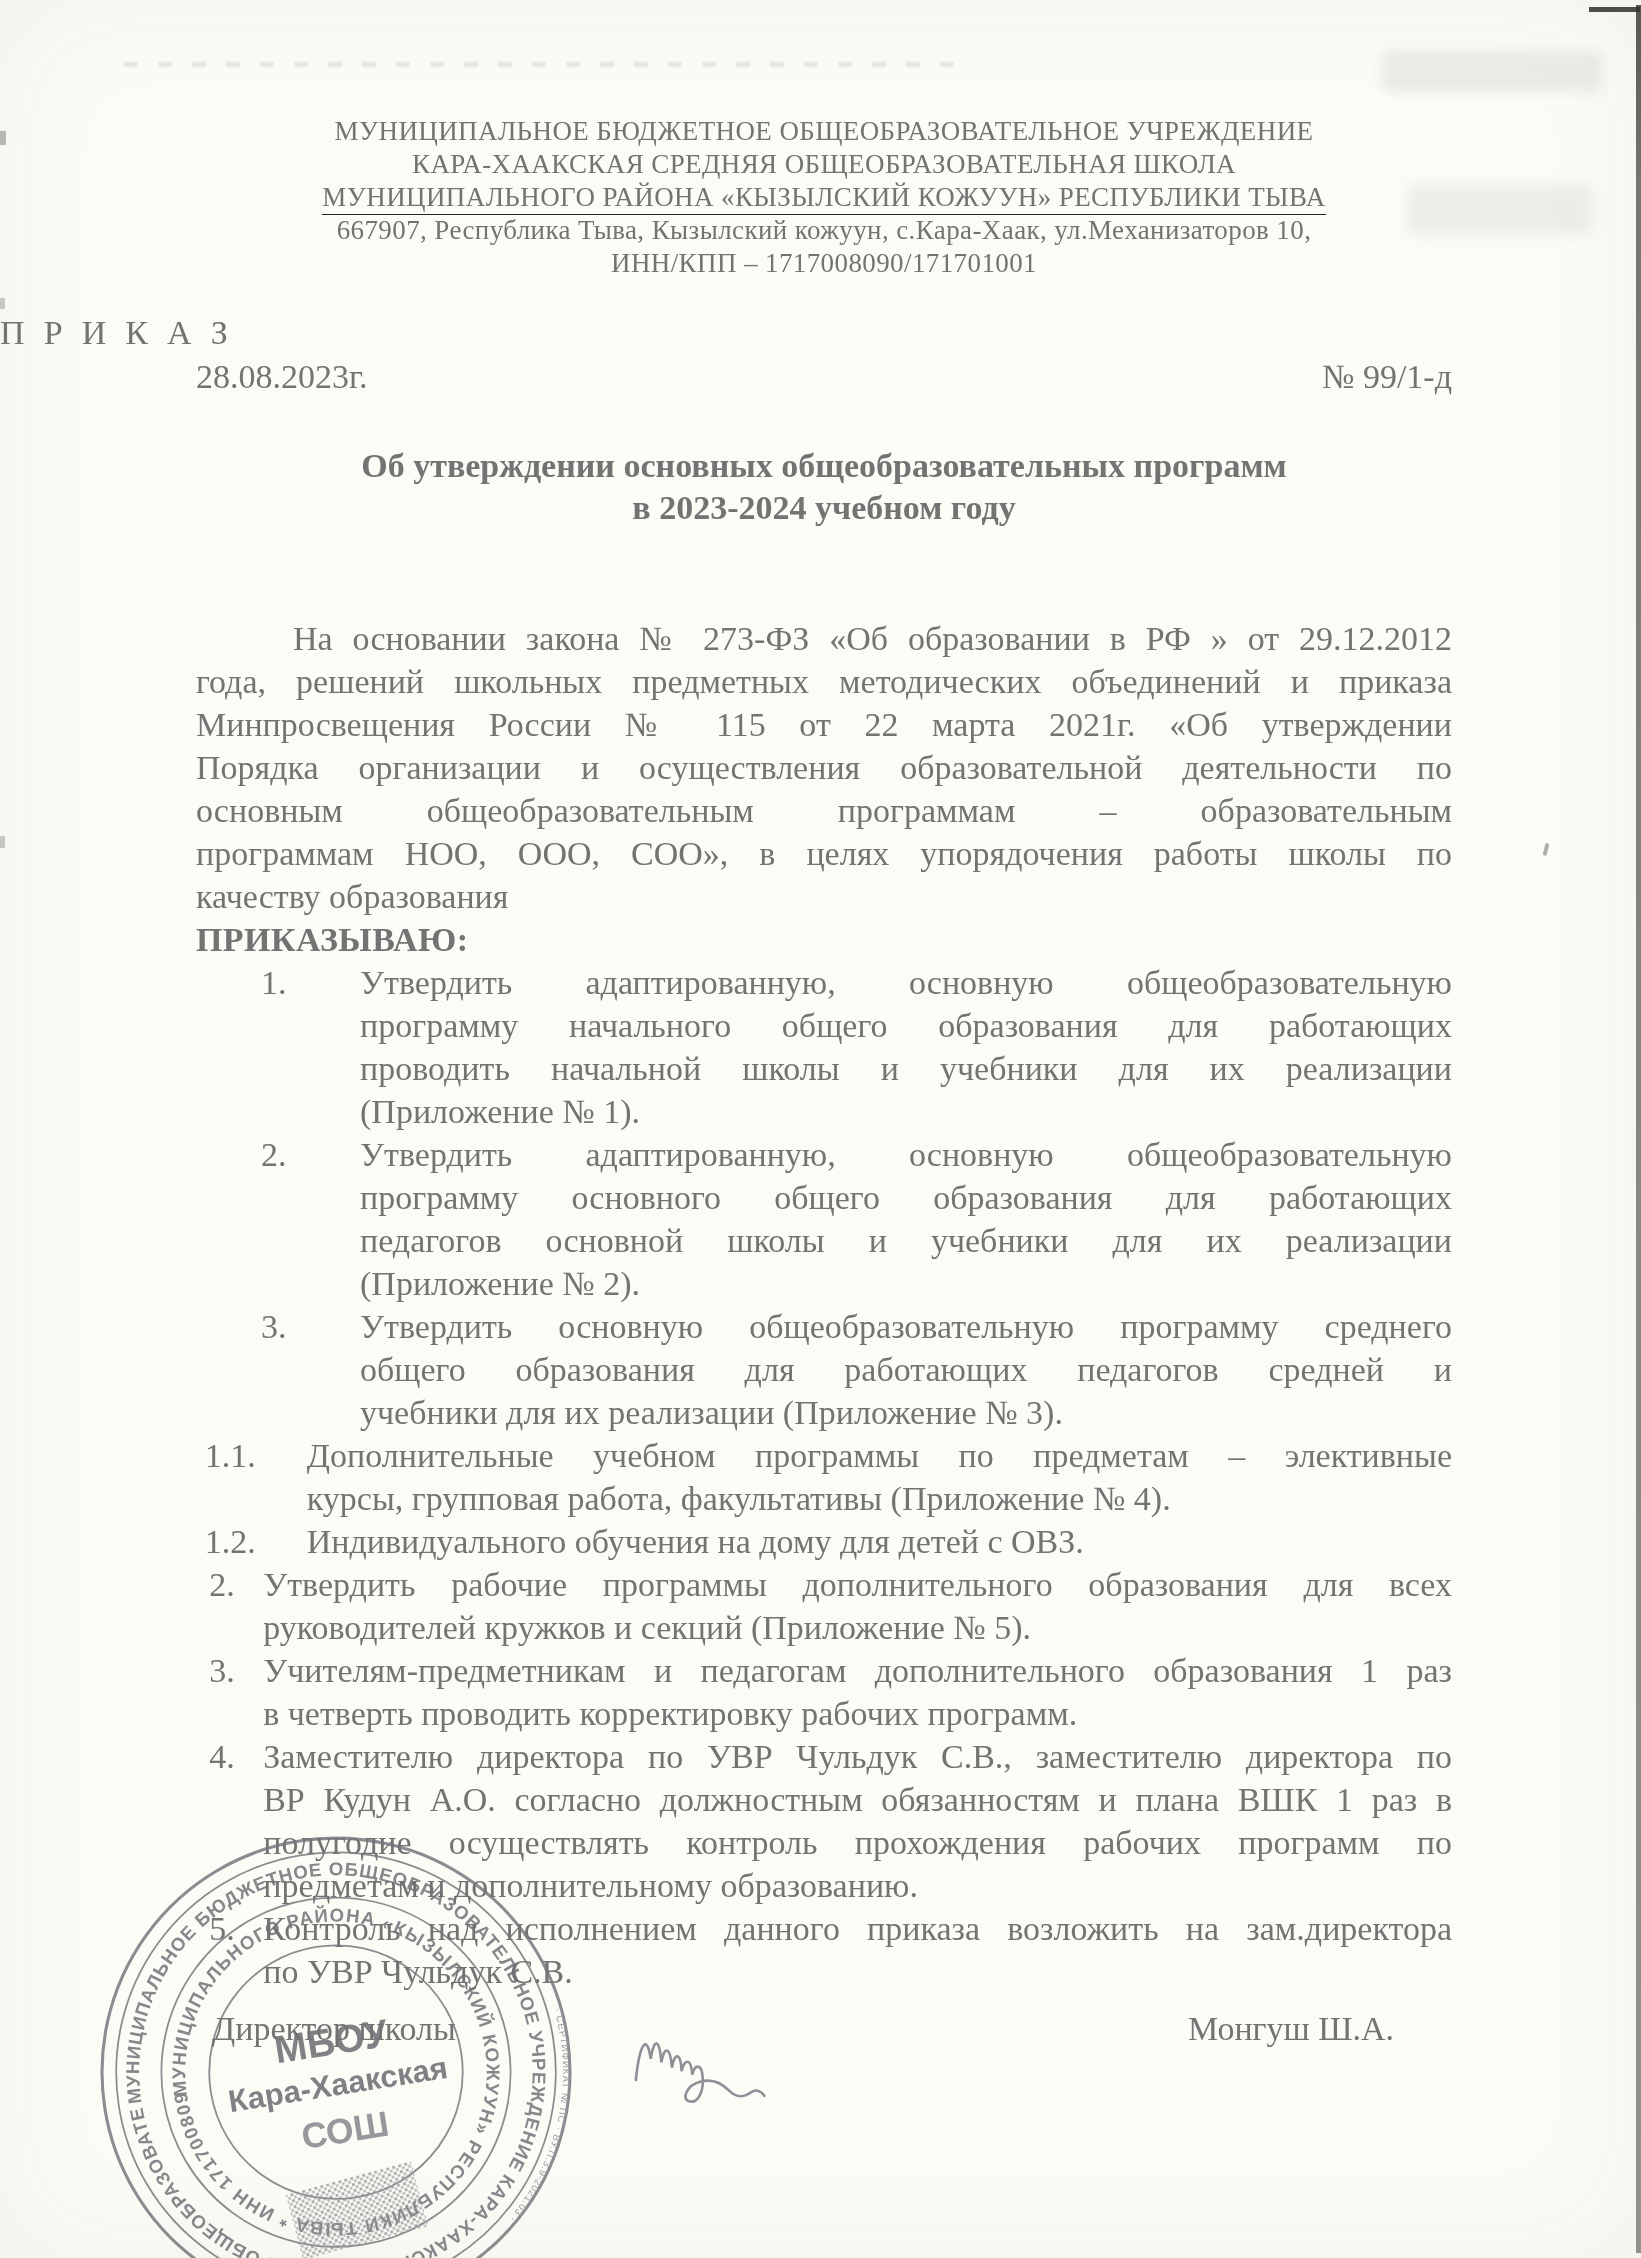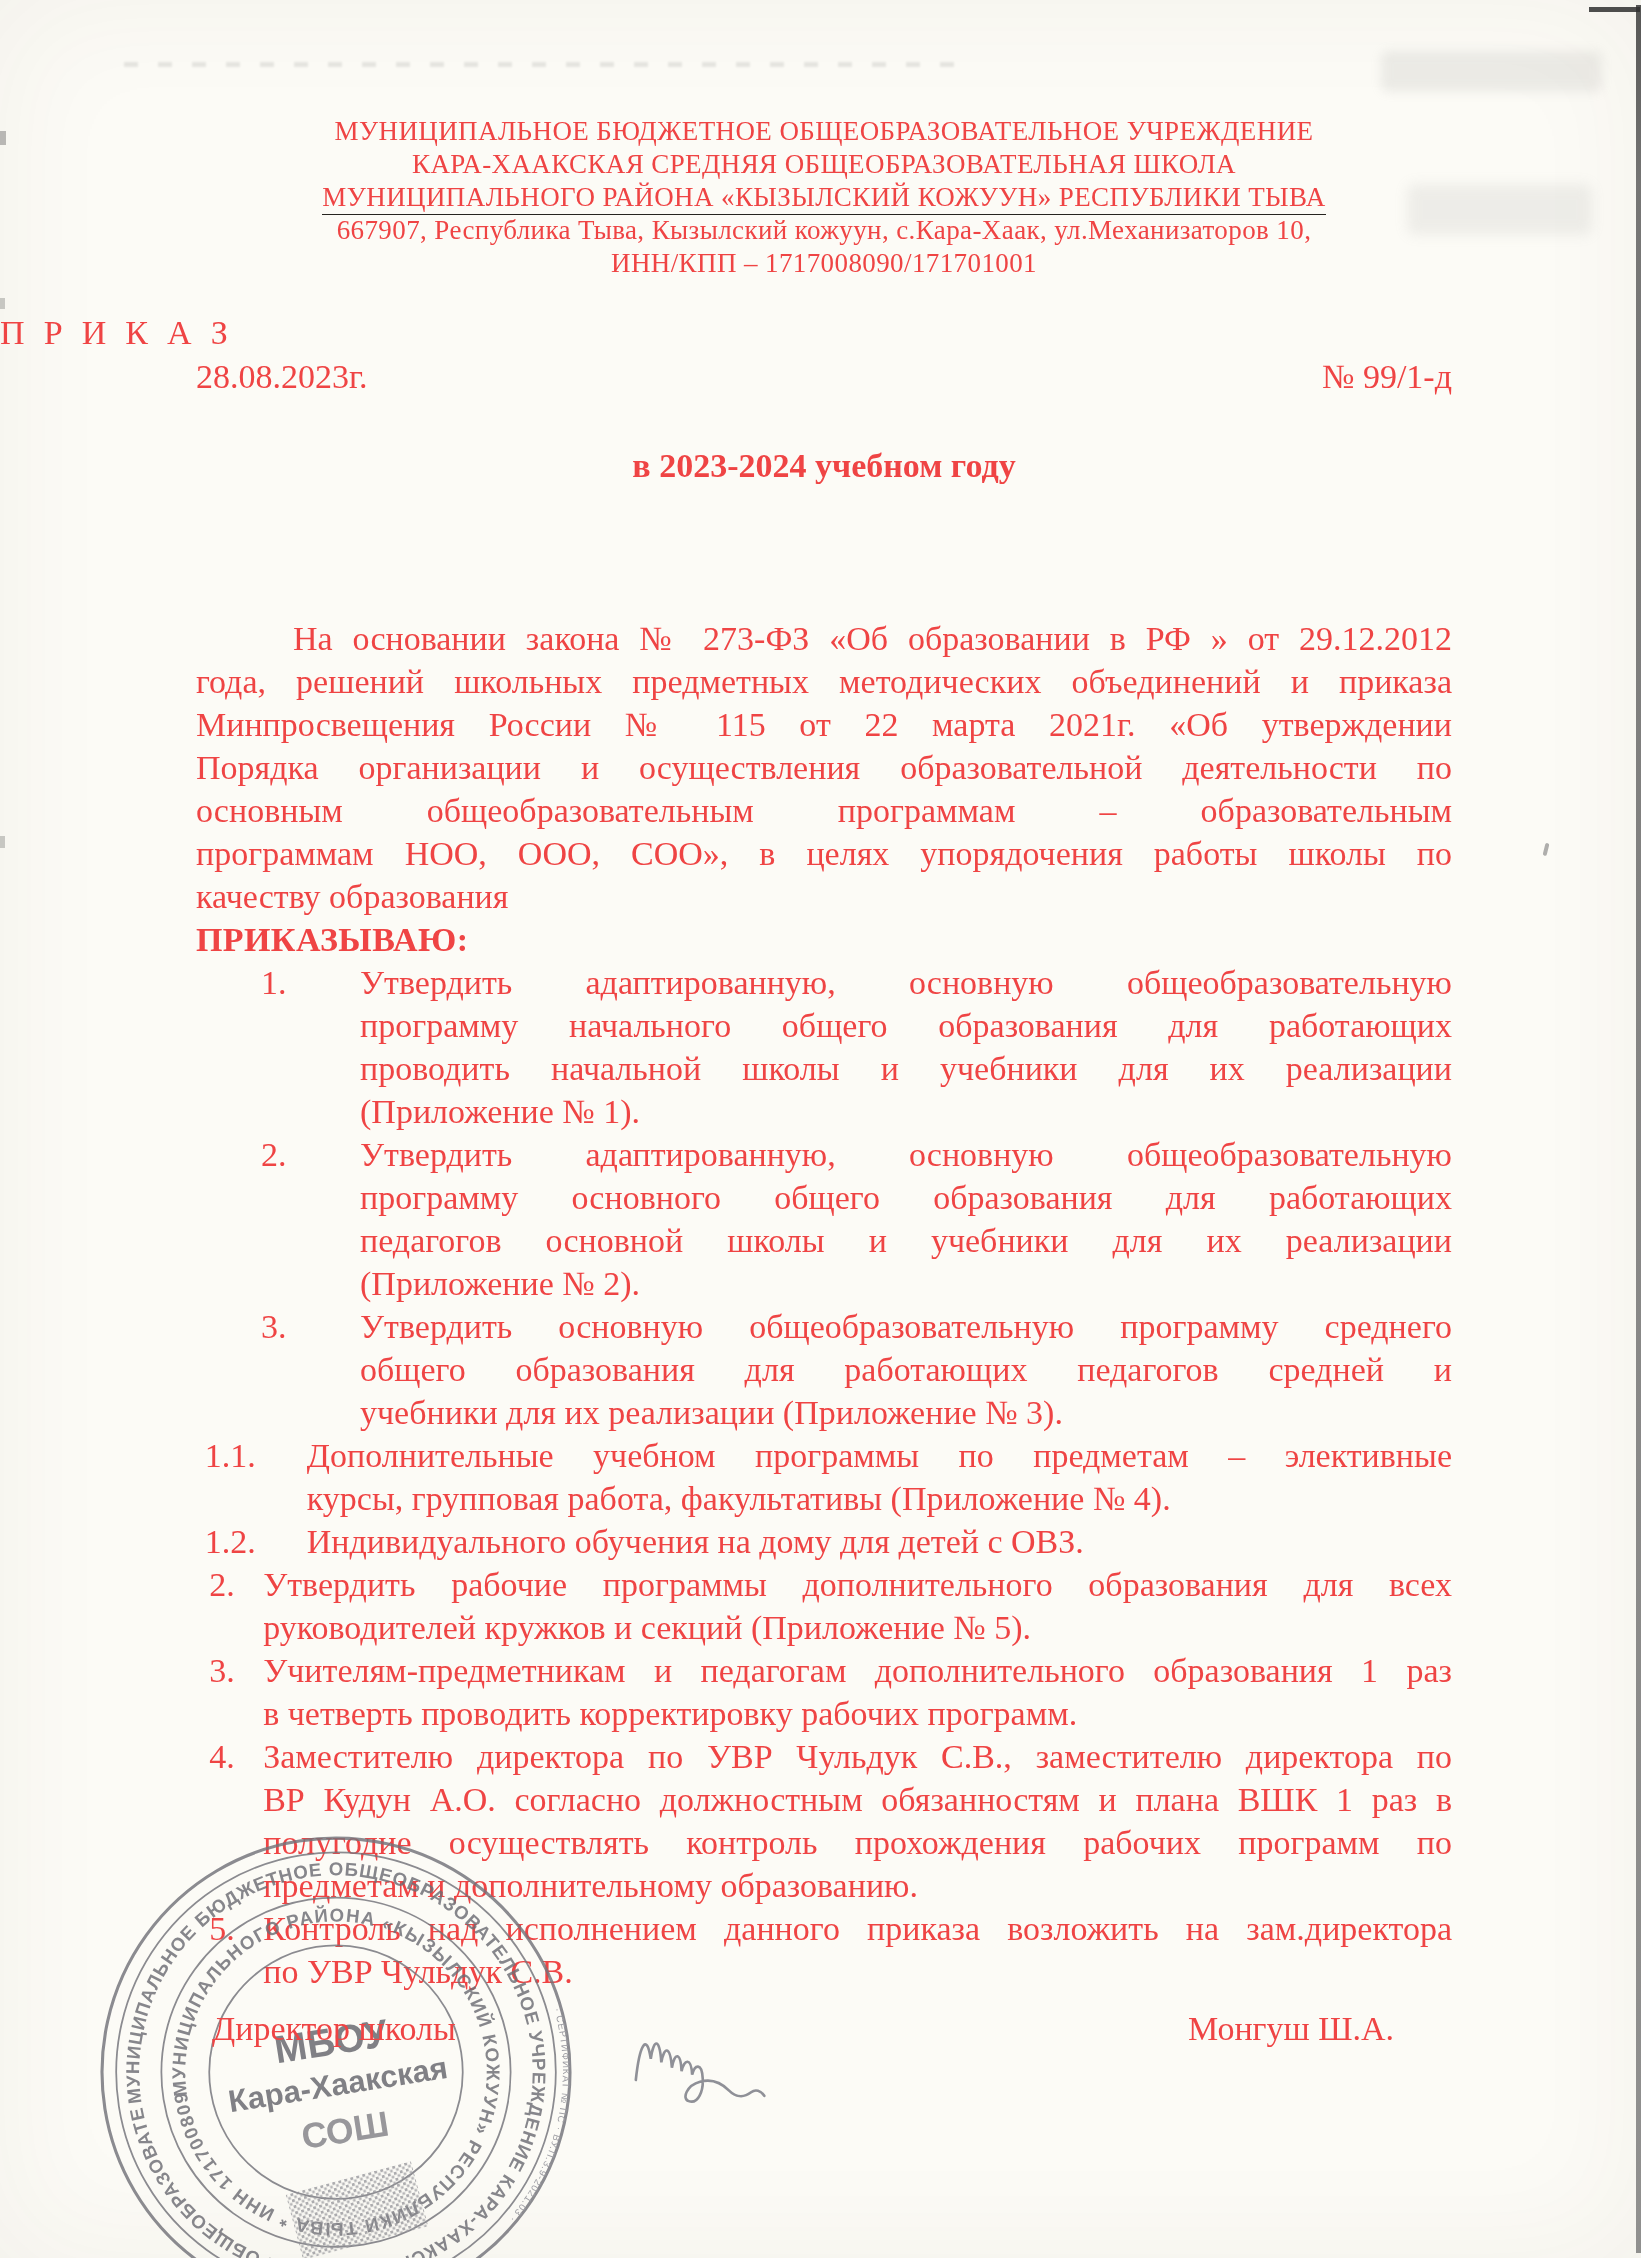--- a/index.html
+++ b/index.html
@@ -1,20 +1,20 @@
 <!DOCTYPE html>
 <html lang="ru" style="font-size:14px"><head>
 <meta charset="utf-8">
 <style>
   html,body{margin:0;padding:0;background:#d9d9d9;}
   .page{
     position:relative;width:1642px;height:2258px;overflow:hidden;
     background:#fcfbf6;
     font-family:"Liberation Serif","DejaVu Serif",serif;
-    color:#ef4444;
+    color:#737373;
     box-shadow:inset 0 0 124px rgba(70,60,35,.05);
   }
   
   .letterhead{position:absolute;top:115px;left:196px;width:1256px;text-align:center;
     font-size:27px;line-height:33px;letter-spacing:0.4px;}
   .lh-underline .u{border-bottom:1.8px solid #26241f;padding-bottom:2px;}
   
   .order-title{position:absolute;top:314px;left:0;width:1576px;text-align:left;
     font-size:34px;letter-spacing:5.3px;}
   .date-row{position:absolute;top:358px;left:196px;width:1256px;display:flex;
@@ -88,20 +88,21 @@
     <div class="lh-line">ИНН/КПП – 1717008090/171701001</div>
   </header>
 
   <div class="order-title">П Р И К А З</div>
   <div class="date-row">
     <span>28.08.2023г.</span>
     <span>№ 99/1-д</span>
   </div>
 
   <div class="subject">
+    <div>Об утверждении основных общеобразовательных программ</div>
     <div>в 2023-2024 учебном году</div>
   </div>
 
   <div class="flow">
     <div class="preamble">
         <div class="ln">На основании закона № 273-ФЗ «Об образовании в РФ » от 29.12.2012</div>
         <div class="ln">года, решений школьных предметных методических объединений и приказа</div>
         <div class="ln">Минпросвещения России № 115 от 22 марта 2021г. «Об утверждении</div>
         <div class="ln">Порядка организации и осуществления образовательной деятельности по</div>
         <div class="ln">основным общеобразовательным программам – образовательным</div>

